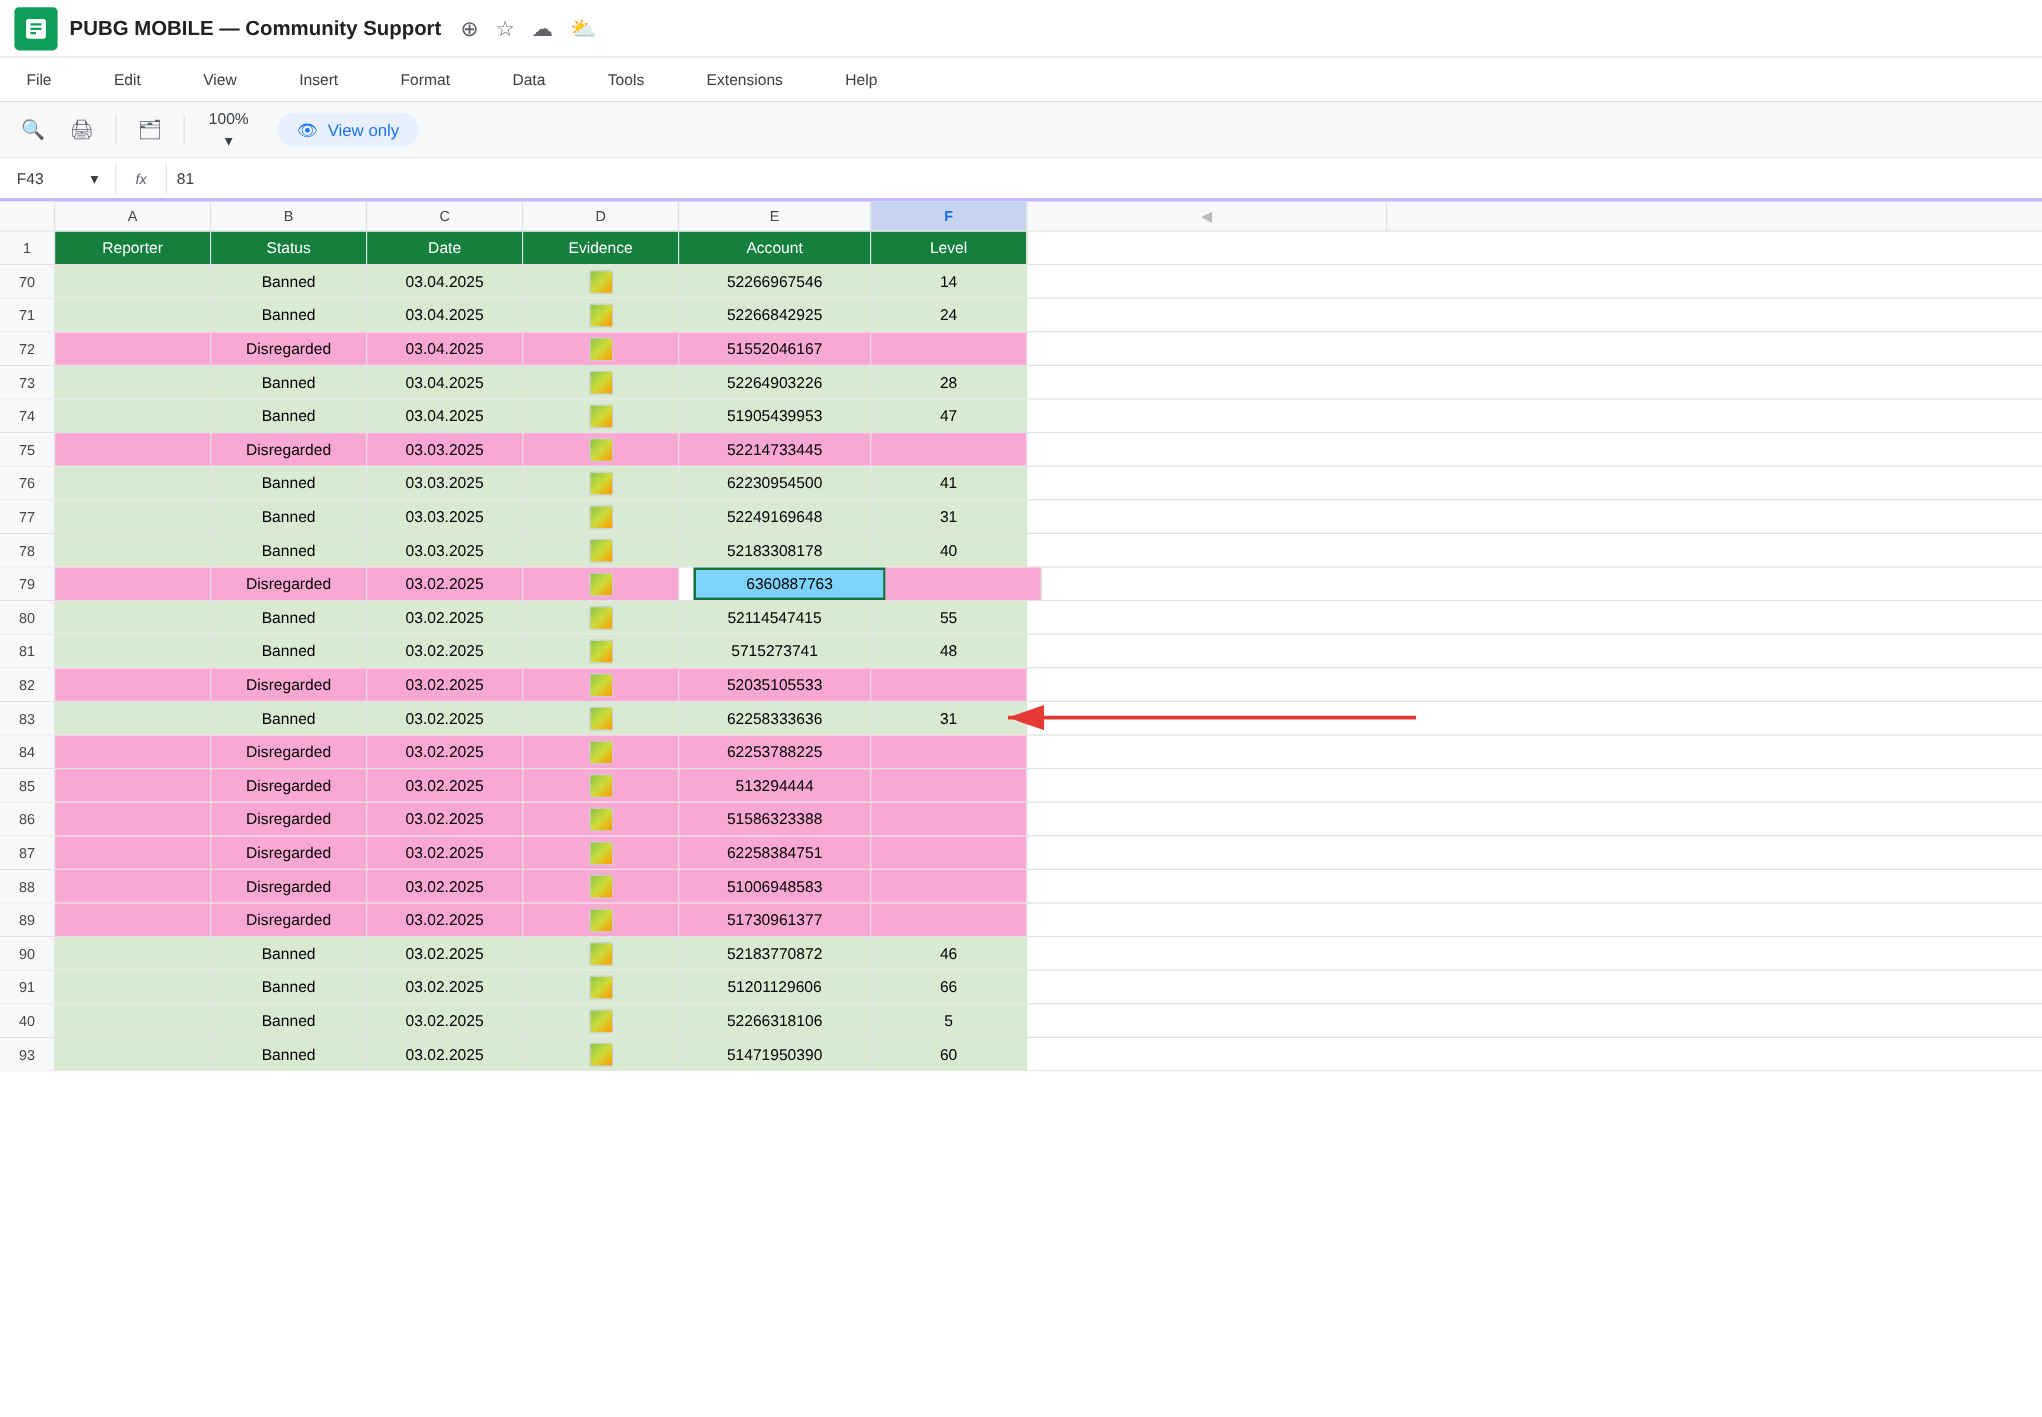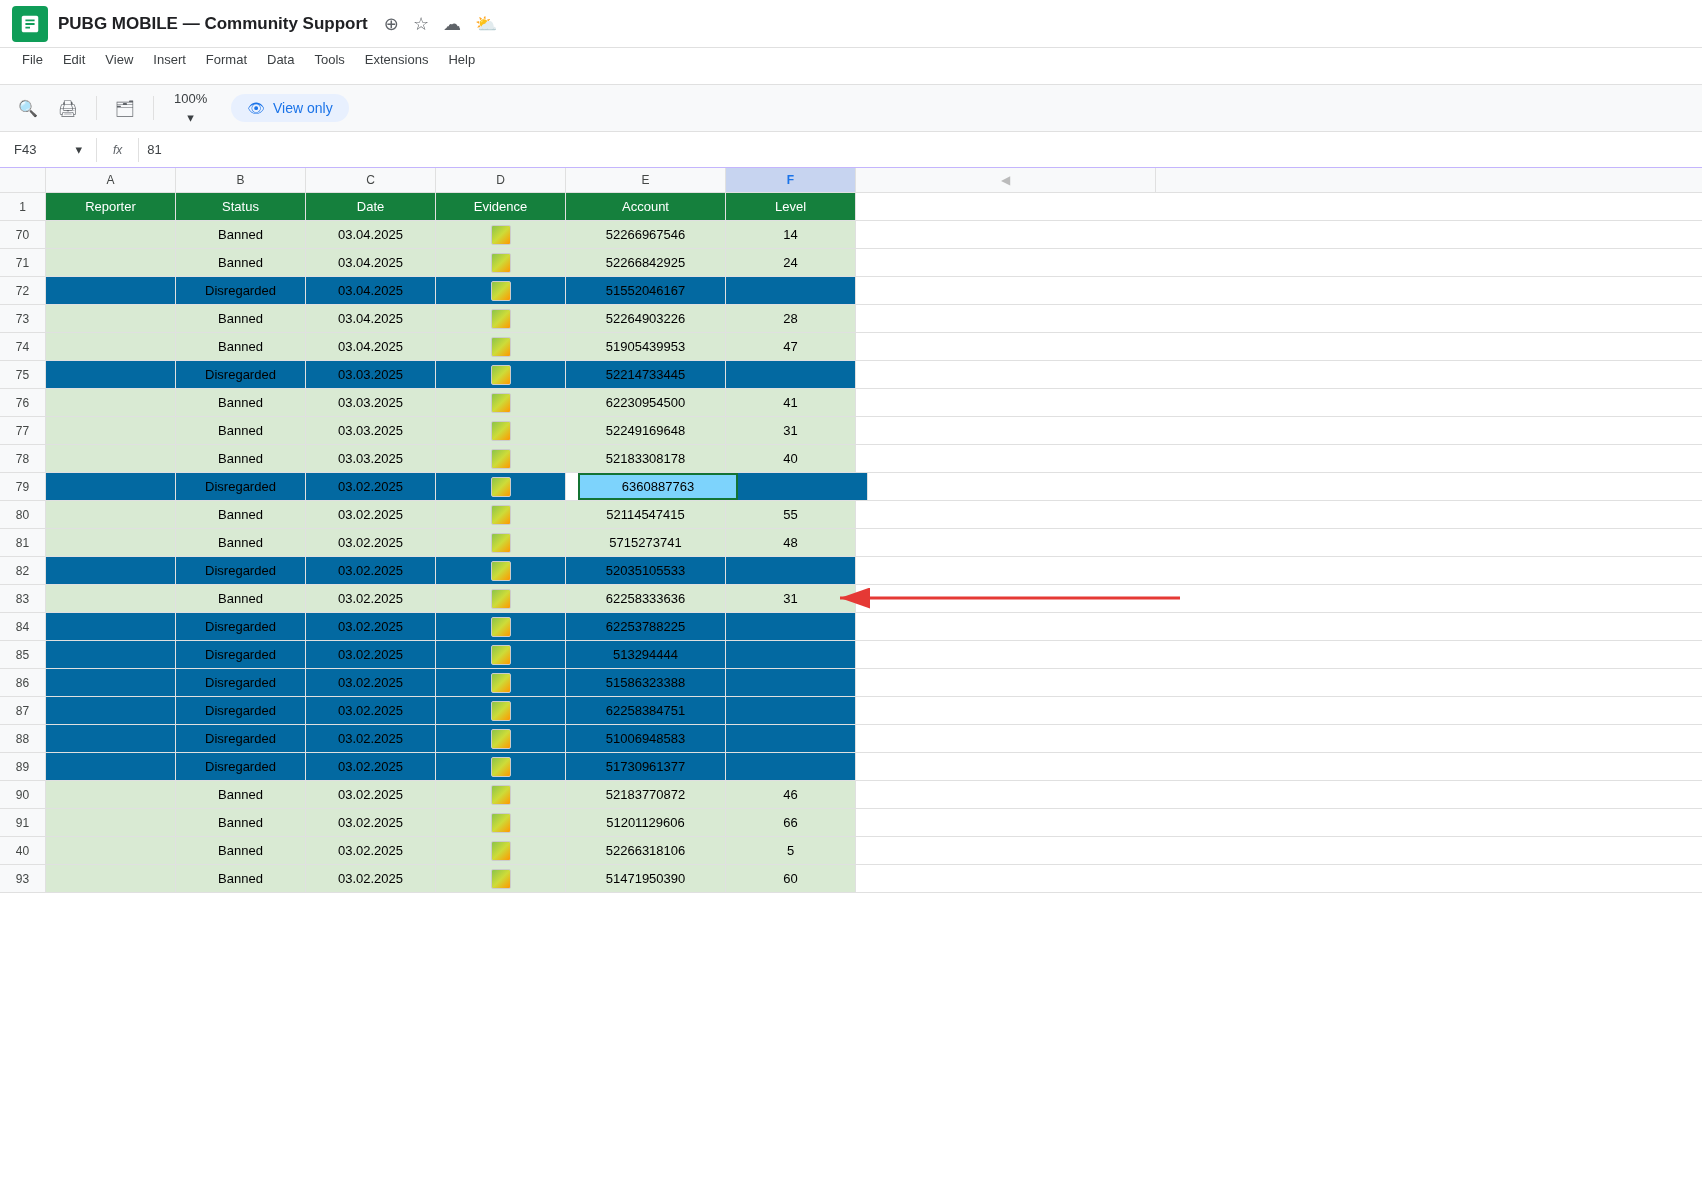--- a/index.html
+++ b/index.html
@@ -14,22 +14,23 @@
       width: 36px; height: 36px; background: #0f9d58; border-radius: 4px;
       display: flex; align-items: center; justify-content: center; margin-right: 10px; flex-shrink: 0;
     }
     .app-icon svg { width: 22px; height: 22px; }
     .title-text { font-size: 17px; color: #202124; font-weight: 700; margin-right: 16px; }
     .title-icons { display: flex; align-items: center; gap: 14px; }
     .title-icons span { font-size: 18px; color: #5f6368; cursor: pointer; }
 
     
     .menu-bar {
-      display: flex; height: 36px; padding: 0 12px;
+      display: flex; align-items: center; height: 36px; padding: 0 12px;
       background: #fff;
+      gap: 32px;
     }
     .menu-item { padding: 4px 10px; font-size: 13px; color: #3c4043; cursor: pointer; border-radius: 4px; }
 
     
     .toolbar {
       display: flex; align-items: center; height: 48px; padding: 0 12px; gap: 8px;
       background: #f8f9fa; border-top: 1px solid #e0e0e0; border-bottom: 1px solid #e0e0e0;
     }
     .toolbar-btn {
       display: flex; align-items: center; justify-content: center;
@@ -44,21 +45,21 @@
       display: flex; align-items: center; gap: 8px;
       background: #e8f0fe; border: none; border-radius: 20px;
       padding: 6px 16px; cursor: pointer; font-size: 14px; color: #1a73e8; font-weight: 500;
       margin-left: 8px;
     }
     .toolbar-sep { width: 1px; height: 24px; background: #e0e0e0; margin: 0 4px; }
 
     
     .formula-bar {
       display: flex; align-items: center; height: 36px; padding: 0 8px; gap: 8px;
-      background: #fff; border-bottom: 1px solid #c4b5fd;
+      background: #fff; border-bottom: 3px solid #c4b5fd;
     }
     .cell-ref {
       width: 80px; font-size: 13px; color: #3c4043; text-align: center;
       display: flex; align-items: center; justify-content: space-between; padding: 0 6px;
     }
     .formula-sep { width: 1px; height: 24px; background: #e0e0e0; }
     .fx-label { font-size: 12px; color: #5f6368; font-style: italic; padding: 0 8px; }
     .formula-value { font-size: 13px; color: #3c4043; }
     .col-headers {
       display: flex; align-items: stretch; border-bottom: 1px solid #e0e0e0;
@@ -86,21 +87,21 @@
       display: flex; align-items: center; padding: 0 6px;
       font-size: 13px; border-right: 1px solid #e0e0e0; overflow: hidden;
       white-space: nowrap;
     }
     .cell.center { justify-content: center; }
     
     .cell.header-cell { background: #15803d; color: #fff; font-weight: 400; justify-content: center; }
     
     .cell.green { background: #d9ead3; }
     
-    .cell.red { background: #0369a1; }
+    .cell.red { background: #f9a8d4; }
     
     .cell.selected-cell { background: #7dd3fc; border: 2px solid #137333 !important; margin-left: 12px; }
     
     .col-f-header { background: #c7d4f0 !important; }
 
     
     .arrow-overlay {
       position: absolute; pointer-events: none;
     }
 

